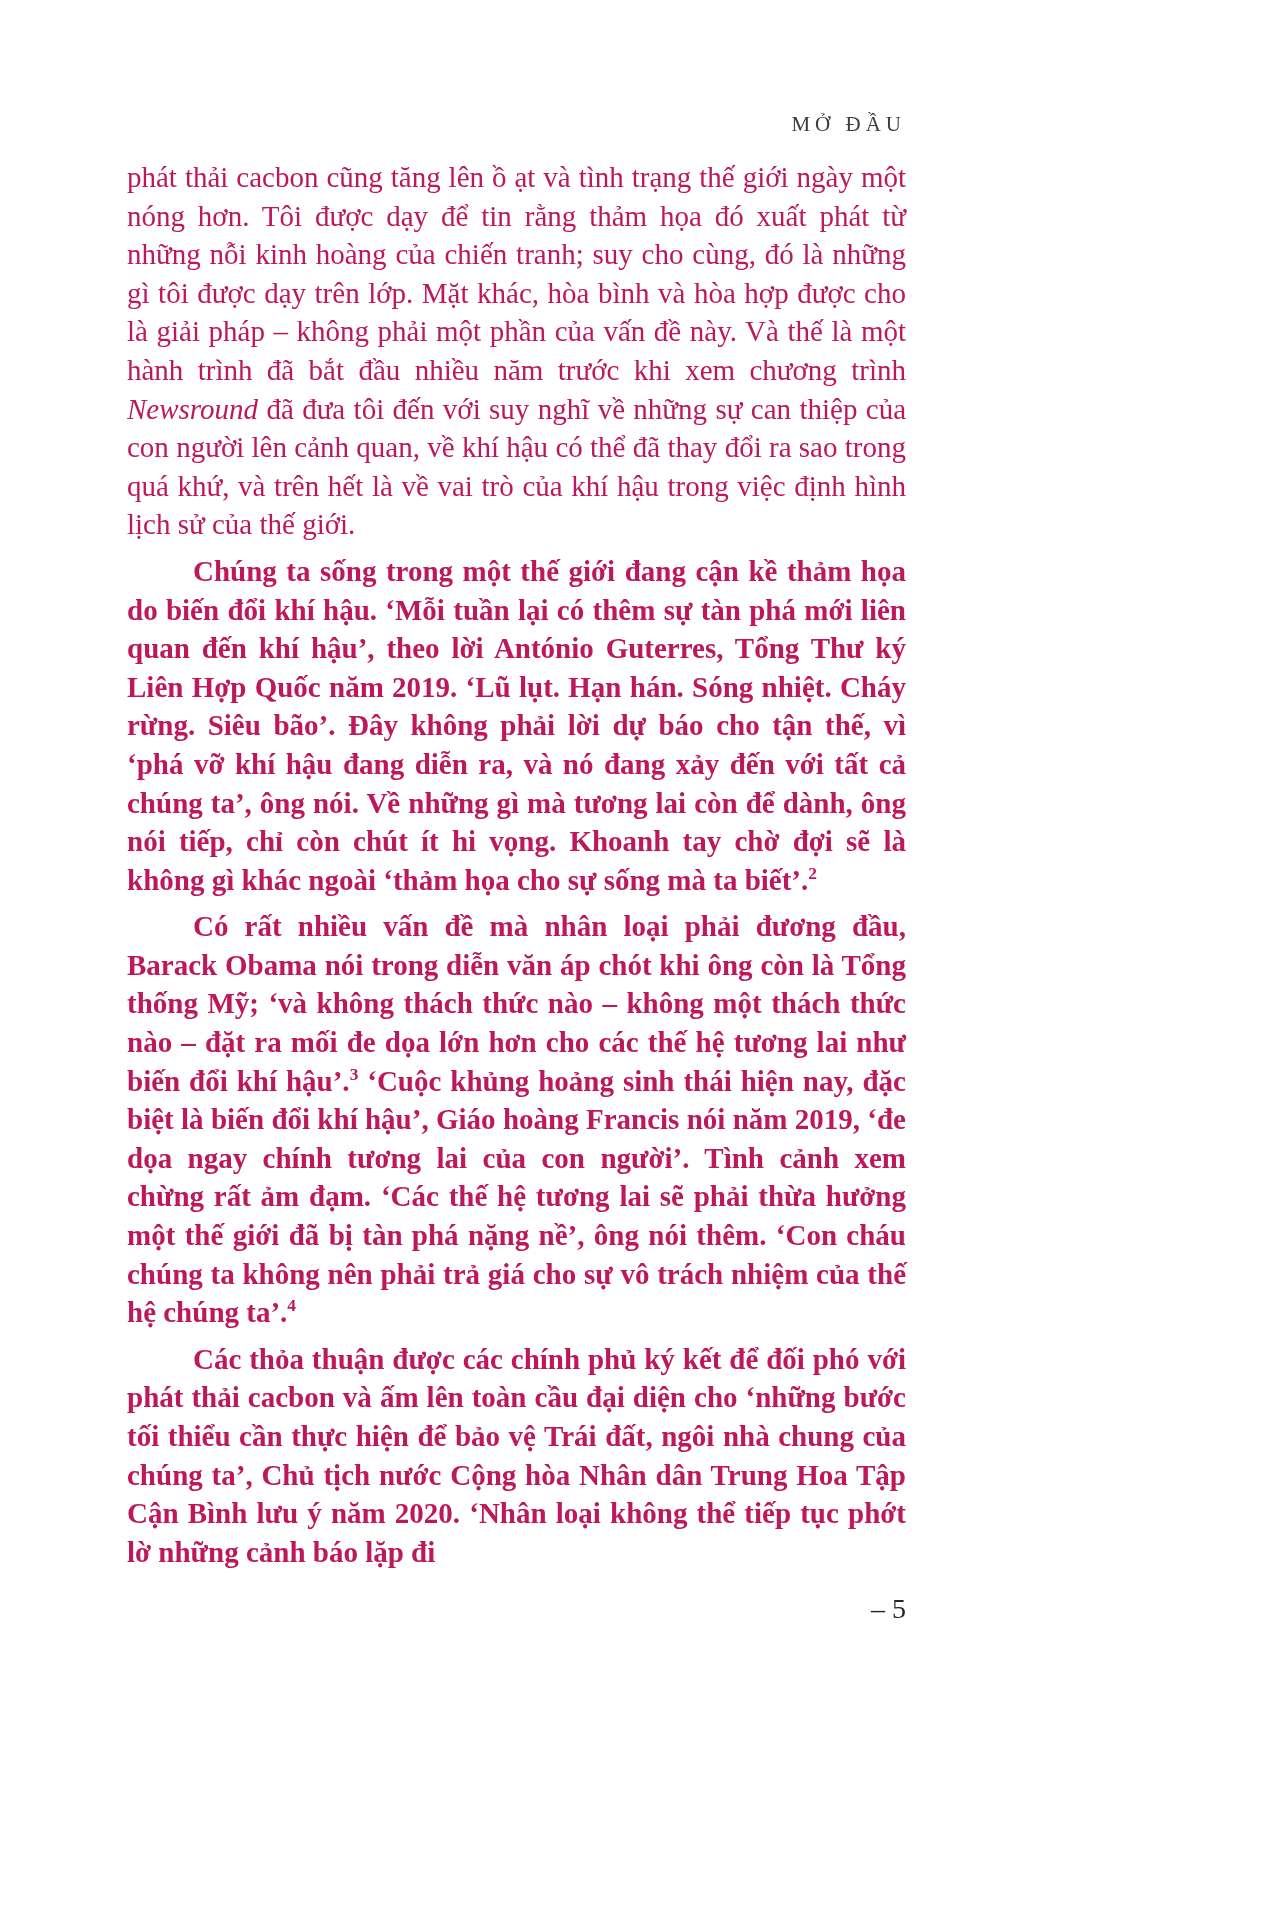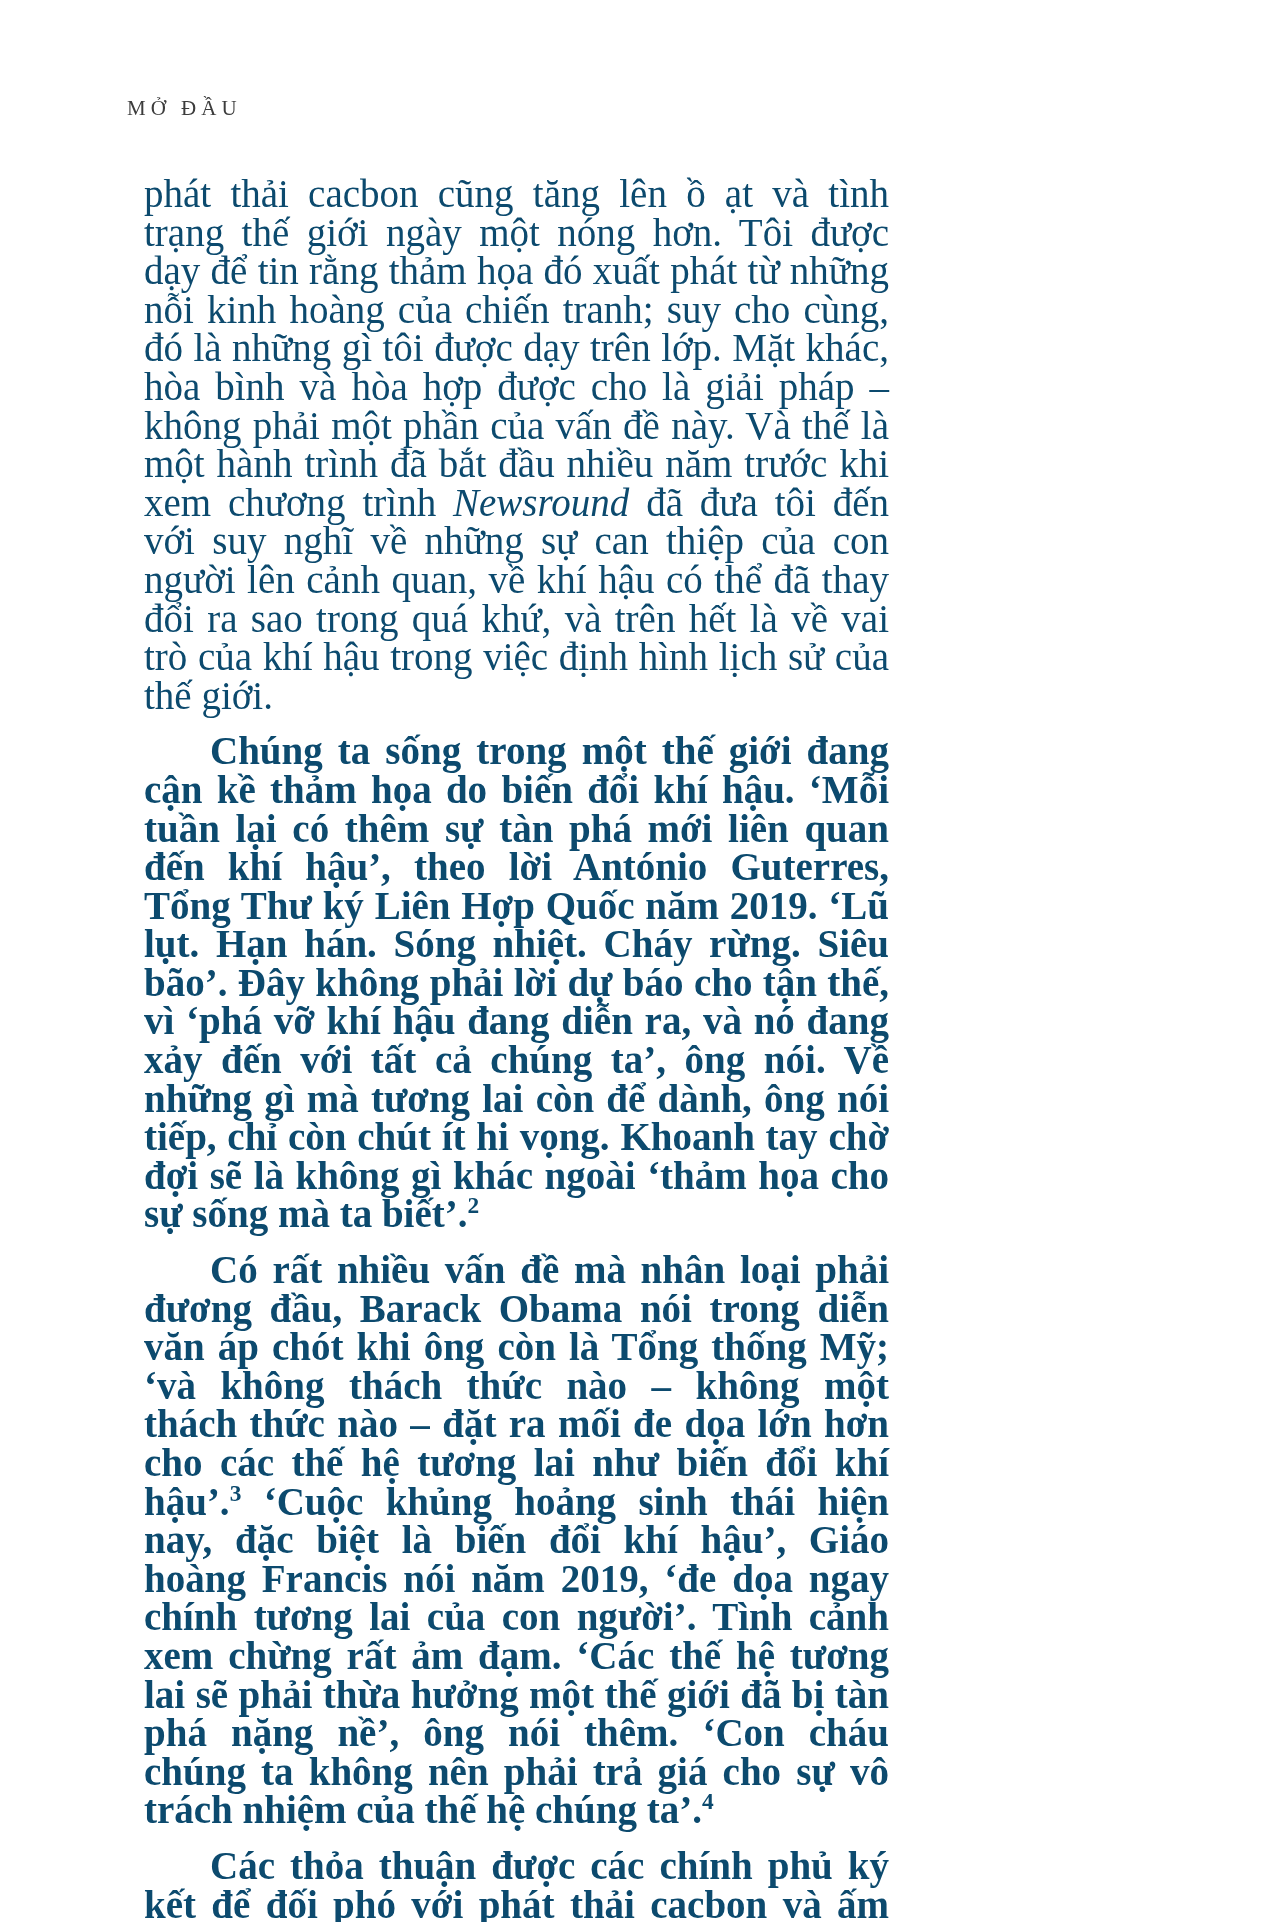--- a/index.html
+++ b/index.html
@@ -15,39 +15,40 @@
     font-family: "Liberation Serif", "DejaVu Serif", serif;
     color: #1e1e1e;
   }
   .page {
     position: absolute;
     inset: 0;
     background: #ffffff;
   }
   .running-head {
     position: absolute;
-    top: 96px;
+    top: 112px;
     left: 127px;
     width: 779px;
+    text-align: right;
     font-size: 21px;
     letter-spacing: 5px;
     color: #3c3c3c;
   }
   .content {
     position: absolute;
     top: 158px;
     left: 127px;
     width: 779px;
   }
   .para {
-    margin: 17px;
-    font-size: 39px;
+    margin: 0;
+    font-size: 29px;
     line-height: 38.6px;
     text-align: justify;
-    color: #0c4a6e;
+    color: #be185d;
   }
   .para + .para {
     margin-top: 8px;
   }
   .para.indent {
     text-indent: 66px;
     font-weight: bold;
   }
   .para .italic {
     font-style: italic;

